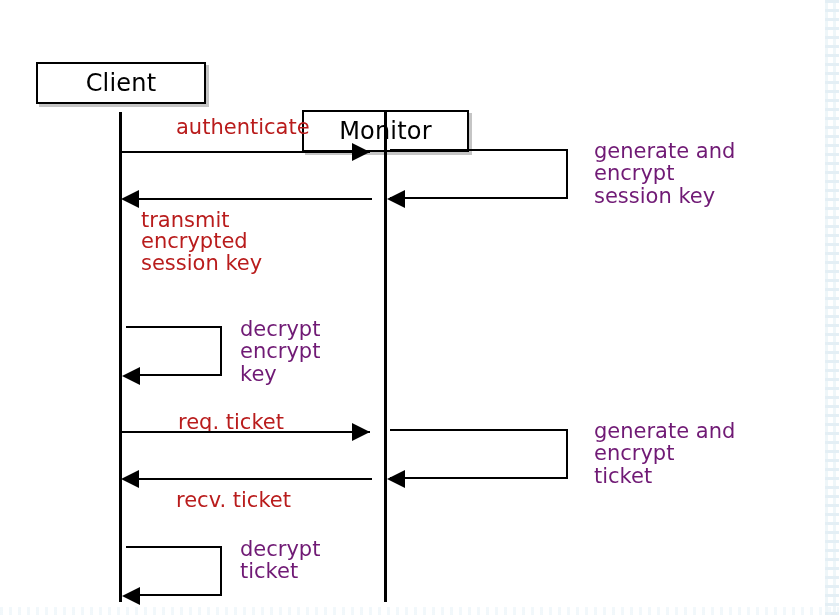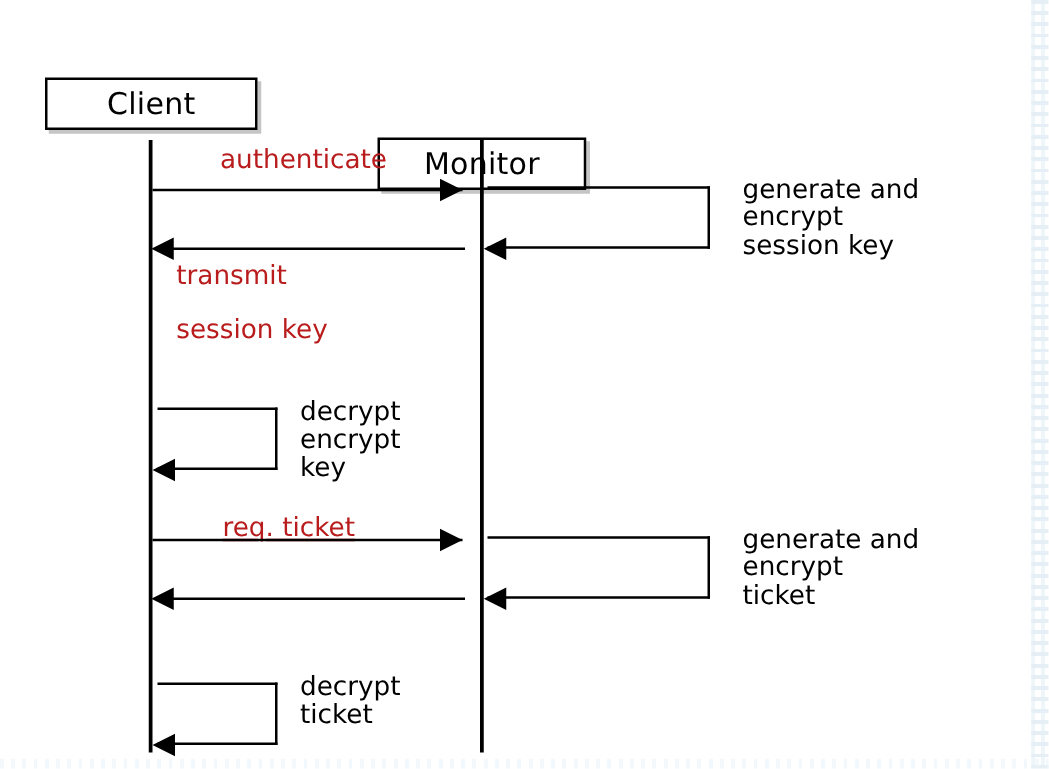--- a/index.html
+++ b/index.html
@@ -103,21 +103,21 @@
   .msg-label {
     position: absolute;
     font-size: 21px;
     color: #b91c1c;
     line-height: 1.02;
     white-space: pre;
   }
   .note-label {
     position: absolute;
     font-size: 21px;
-    color: #000000;
+    color: #701a75;
     line-height: 1.06;
     white-space: pre;
   }
 </style>
 </head>
 <body>
 
 <div id="canvas">
 
   <div class="actor-box" style="left:36px; top:62px; width:170px; height:42px;">
@@ -134,36 +134,37 @@
   <div class="msg-label" style="left:176px; top:117px;">authenticate</div>
   <div class="msg-line" style="left:122px; top:151px; width:248px;"></div>
   <div class="arrow-right" style="left:352px; top:143px;"></div>
 
   <div class="self-loop" style="left:390px; top:149px; width:178px; height:50px;"></div>
   <div class="arrow-left" style="left:387px; top:190px;"></div>
   <div class="note-label" style="left:594px; top:140px;"><span>generate and</span><br><span>encrypt</span><br><span>session key</span></div>
 
   <div class="msg-line" style="left:134px; top:198px; width:238px;"></div>
   <div class="arrow-left" style="left:121px; top:190px;"></div>
-  <div class="msg-label" style="left:141px; top:210px;"><span>transmit</span><br><br><span>session key</span></div>
+  <div class="msg-label" style="left:141px; top:210px;"><span>transmit</span><br><span>encrypted</span><br><span>session key</span></div>
 
   <div class="self-loop" style="left:126px; top:326px; width:96px; height:50px;"></div>
   <div class="arrow-left" style="left:122px; top:367px;"></div>
   <div class="note-label" style="left:240px; top:318px;"><span>decrypt</span><br><span>encrypt</span><br><span>key</span></div>
 
   <div class="msg-label" style="left:178px; top:412px;text-decoration:underline;">req. ticket</div>
   <div class="msg-line" style="left:122px; top:431px; width:248px;"></div>
   <div class="arrow-right" style="left:352px; top:423px;"></div>
 
   <div class="self-loop" style="left:390px; top:429px; width:178px; height:50px;"></div>
   <div class="arrow-left" style="left:387px; top:470px;"></div>
   <div class="note-label" style="left:594px; top:420px;"><span>generate and</span><br><span>encrypt</span><br><span>ticket</span></div>
 
   <div class="msg-line" style="left:134px; top:478px; width:238px;"></div>
   <div class="arrow-left" style="left:121px; top:470px;"></div>
+  <div class="msg-label" style="left:176px; top:490px;">recv. ticket</div>
 
   <div class="self-loop" style="left:126px; top:546px; width:96px; height:50px;"></div>
   <div class="arrow-left" style="left:122px; top:587px;"></div>
   <div class="note-label" style="left:240px; top:538px;"><span>decrypt</span><br><span>ticket</span></div>
 
   <div class="edge-dots-right"></div>
   <div class="edge-dots-bottom"></div>
 
 </div>
 

